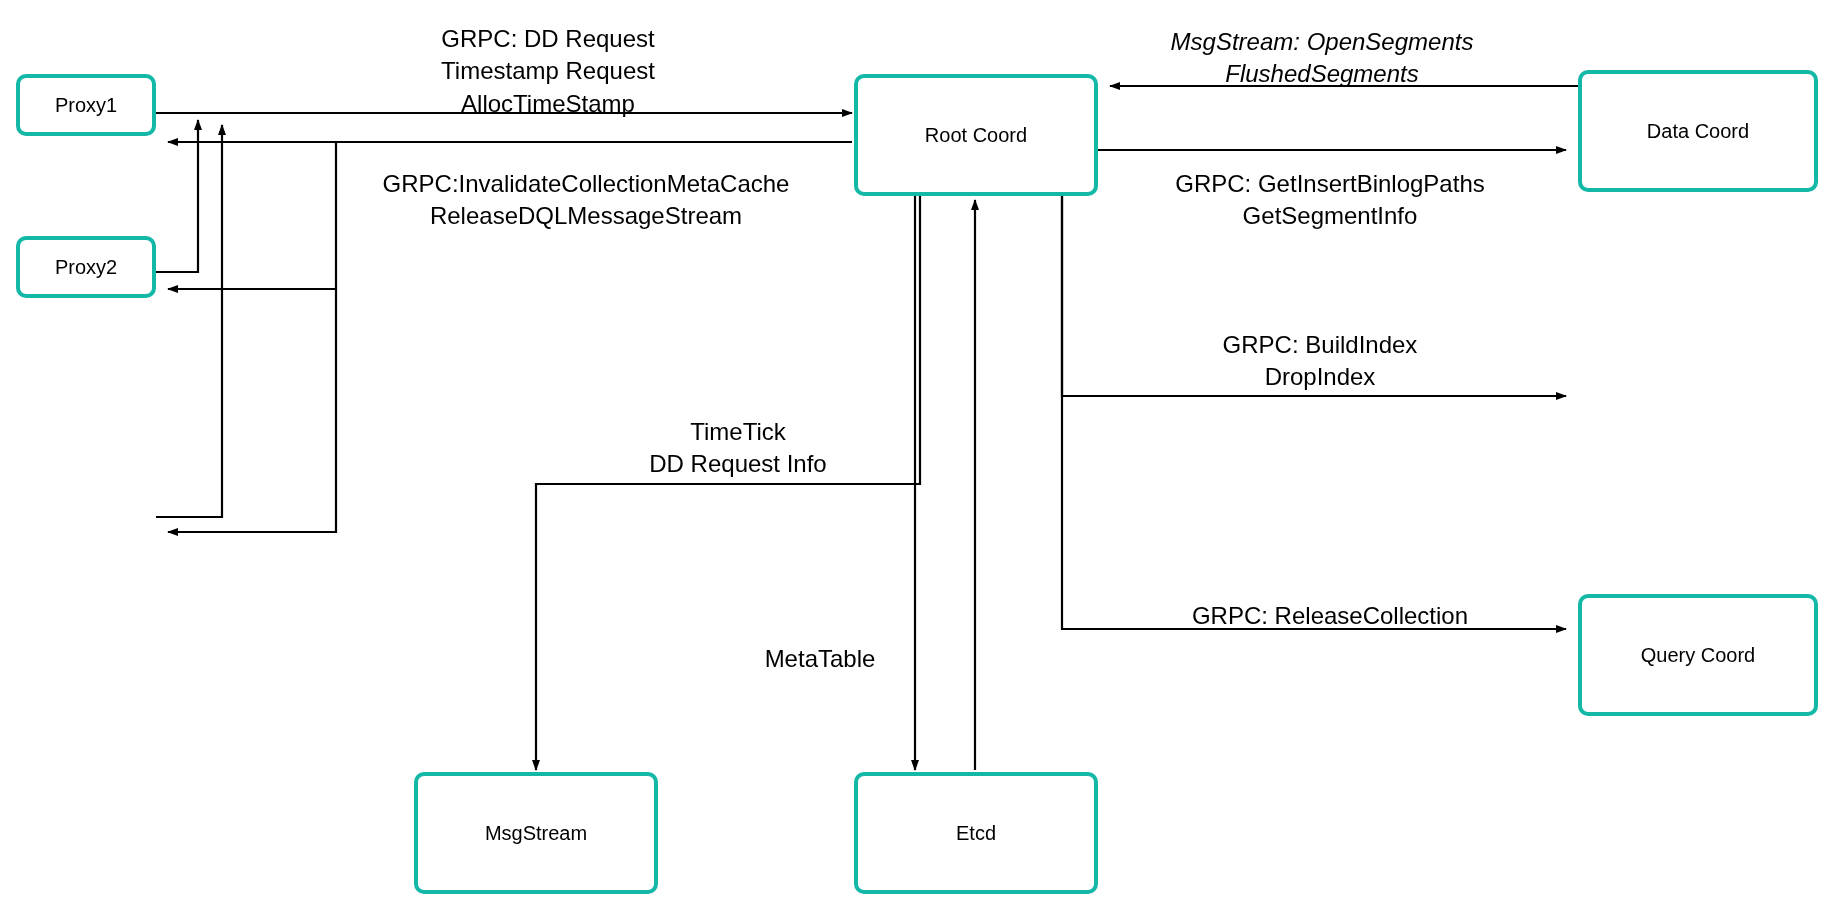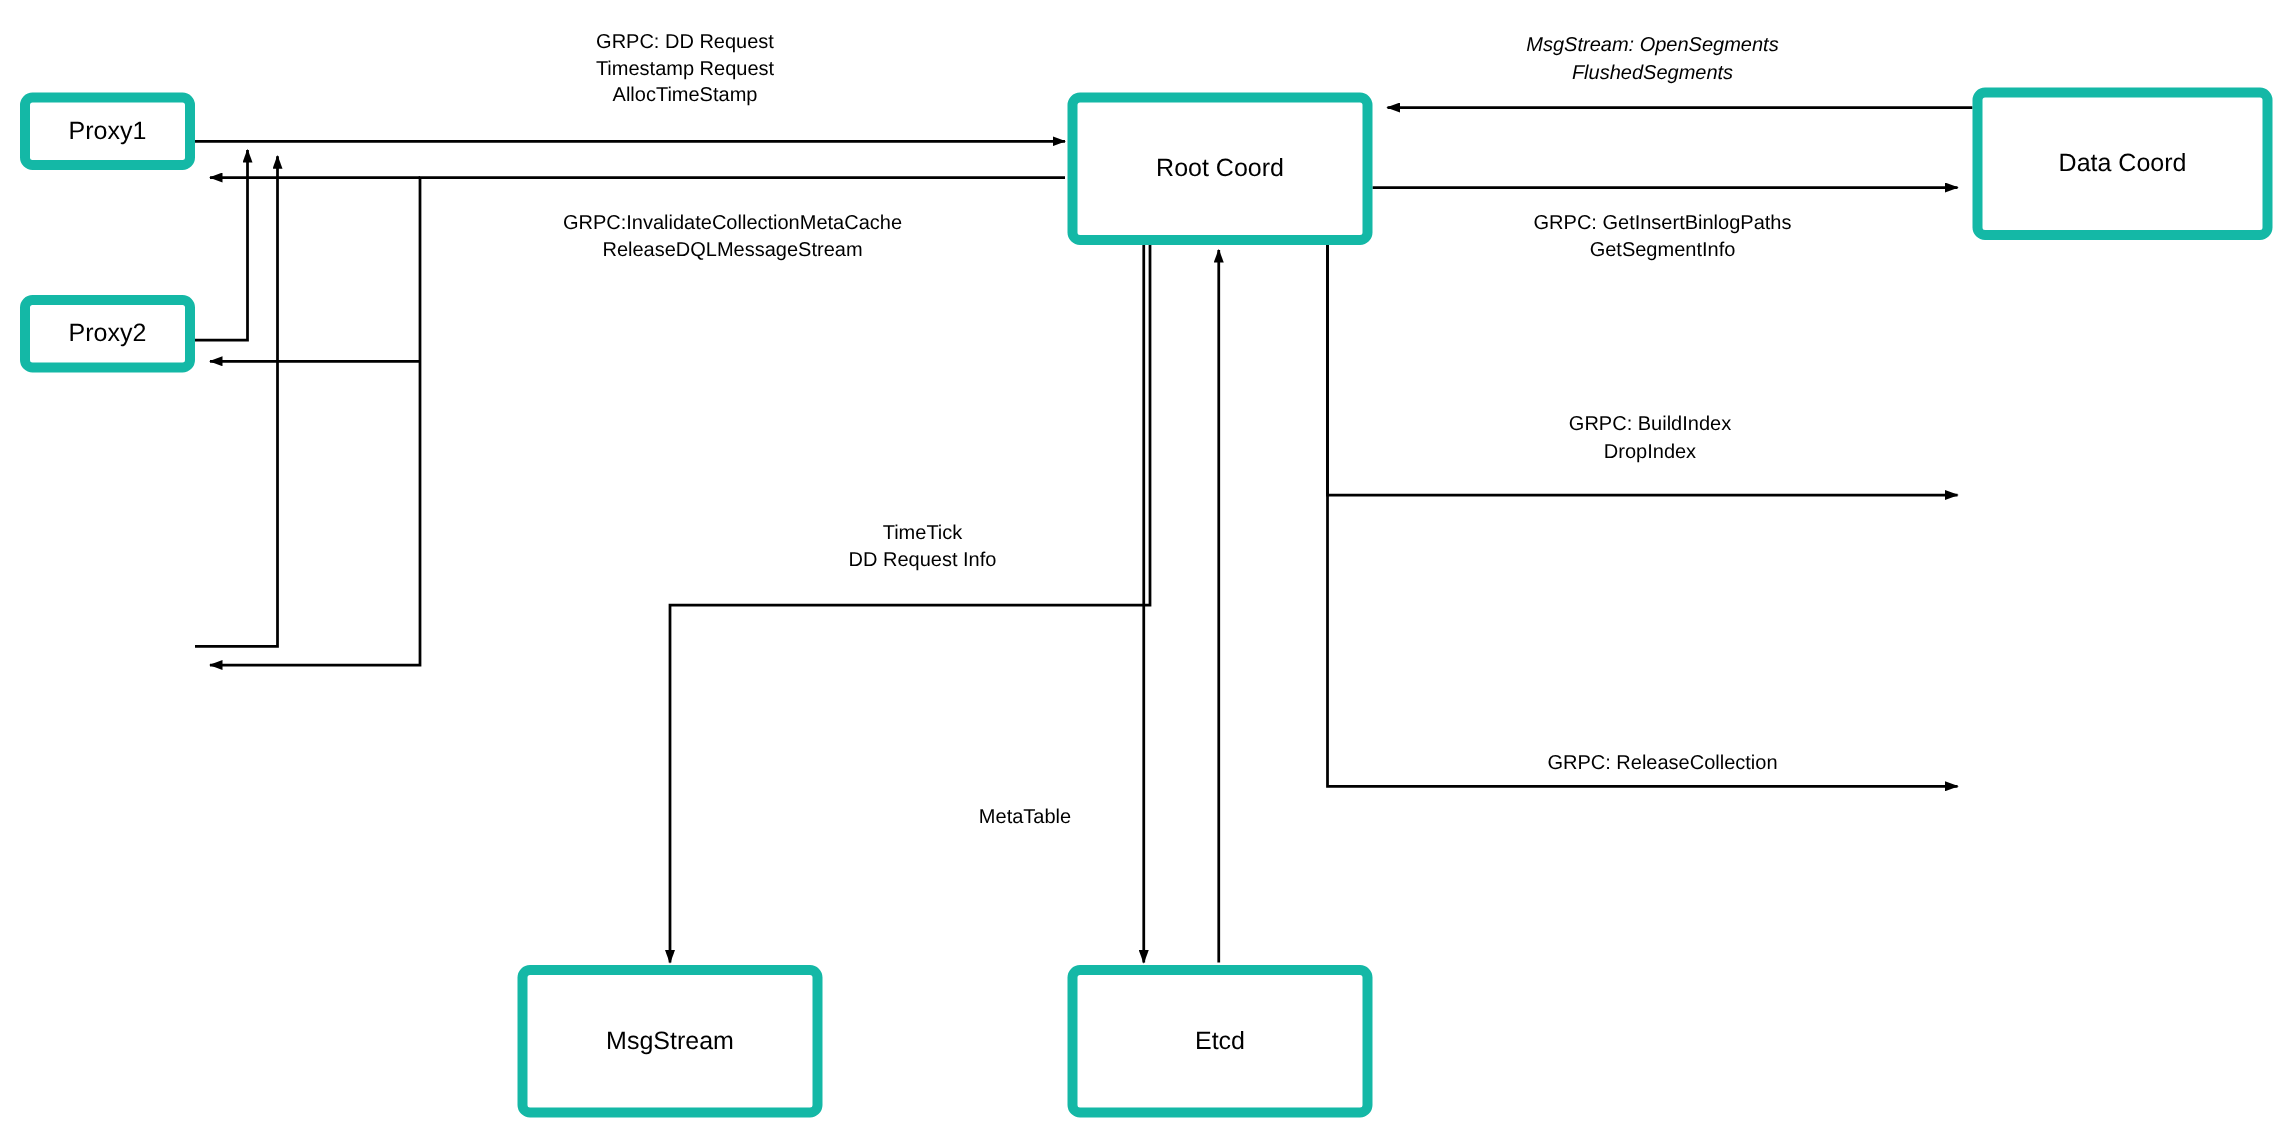--- a/index.html
+++ b/index.html
@@ -11,34 +11,34 @@
     position: relative;
     width: 1834px;
     height: 914px;
     background: #ffffff;
     font-family: "Liberation Sans", sans-serif;
     overflow: hidden;
   }
   .node {
     position: absolute;
     box-sizing: border-box;
-    border: 8px solid #14b8a6;
+    border: 4px solid #14b8a6;
     border-radius: 10px;
     background: #ffffff;
     display: flex;
     align-items: center;
     justify-content: center;
     font-size: 20px;
     color: #000000;
     text-align: center;
     z-index: 3;
   }
   .edge-label {
     position: absolute;
-    font-size: 16px;
+    font-size: 24px;
     color: #000000;
     line-height: 1.35;
     white-space: pre;
     z-index: 4;
     background: transparent;
   }
   .edge-label.center { text-align: center; }
   svg.wires {
     position: absolute;
     left: 0;
@@ -97,20 +97,23 @@
 
   <div class="node" style="left:1578px; top:70px; width:240px; height:122px;">
     <span>Data Coord</span>
   </div>
 
   <div class="node" style="left:854px; top:74px; width:244px; height:122px;">
     <span>Root Coord</span>
   </div>
 
 
+  <div class="node" style="left:1578px; top:594px; width:240px; height:122px;">
+    <span>Query Coord</span>
+  </div>
 
   <div class="node" style="left:414px; top:772px; width:244px; height:122px;">
     <span>MsgStream</span>
   </div>
 
   <div class="node" style="left:854px; top:772px; width:244px; height:122px;">
     <span>Etcd</span>
   </div>
 
   <div class="edge-label center" style="left:388px; top:23px; width:320px;">GRPC: DD Request

